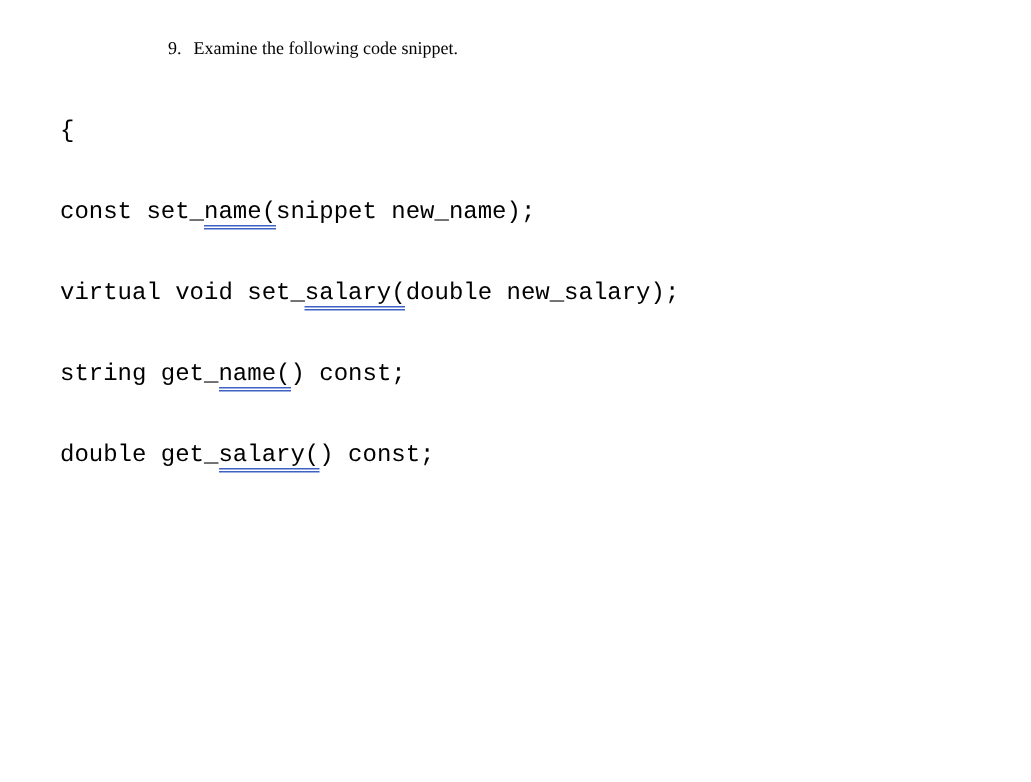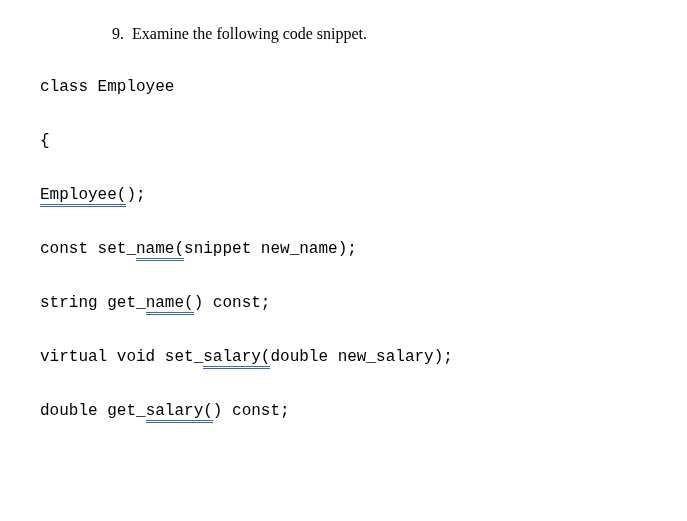--- a/index.html
+++ b/index.html
@@ -8,21 +8,21 @@
     position: relative;
     background: var(--bg, #ffffff);
     font-family: "Liberation Sans", sans-serif;
     color: #000000;
     overflow: hidden;
   }
   .heading {
     position: absolute;
     left: 112px; top: 25px;
     font-family: "Liberation Serif", "DejaVu Serif", serif;
-    font-size: 16px;
+    font-size: 12px;
     color: #000000;
     white-space: pre;
   }
   .q-num { margin-right: 8px; }
   .code {
     position: absolute;
     left: 40px; top: 42px;
     font-family: "Liberation Mono", "DejaVu Sans Mono", monospace;
     font-size: 16px;
     line-height: 18px;
@@ -33,26 +33,24 @@
   .u {
     border-bottom: 3px double var(--ul, #3e62c4);
   }
 </style>
 </head>
 <body>
 
 <div class="heading"><span class="q-num">9.</span><span>Examine the following code snippet.</span></div>
 
 <div class="code">
-  <div class="line"><span>class Employee</span></div>
   <div class="line"><span>{</span></div>
-  <div class="line"><span class="u">Employee(</span><span>);</span></div>
   <div class="line"><span>const set_</span><span class="u">name(</span><span>snippet new_name);</span></div>
+  <div class="line"><span>virtual void set_</span><span class="u">salary(</span><span>double new_salary);</span></div>
   <div class="line"><span>string get_</span><span class="u">name(</span><span>) const;</span></div>
-  <div class="line"><span>virtual void set_</span><span class="u">salary(</span><span>double new_salary);</span></div>
   <div class="line"><span>double get_</span><span class="u">salary(</span><span>) const;</span></div>
   
   
   
   
   
   
   
   
   

